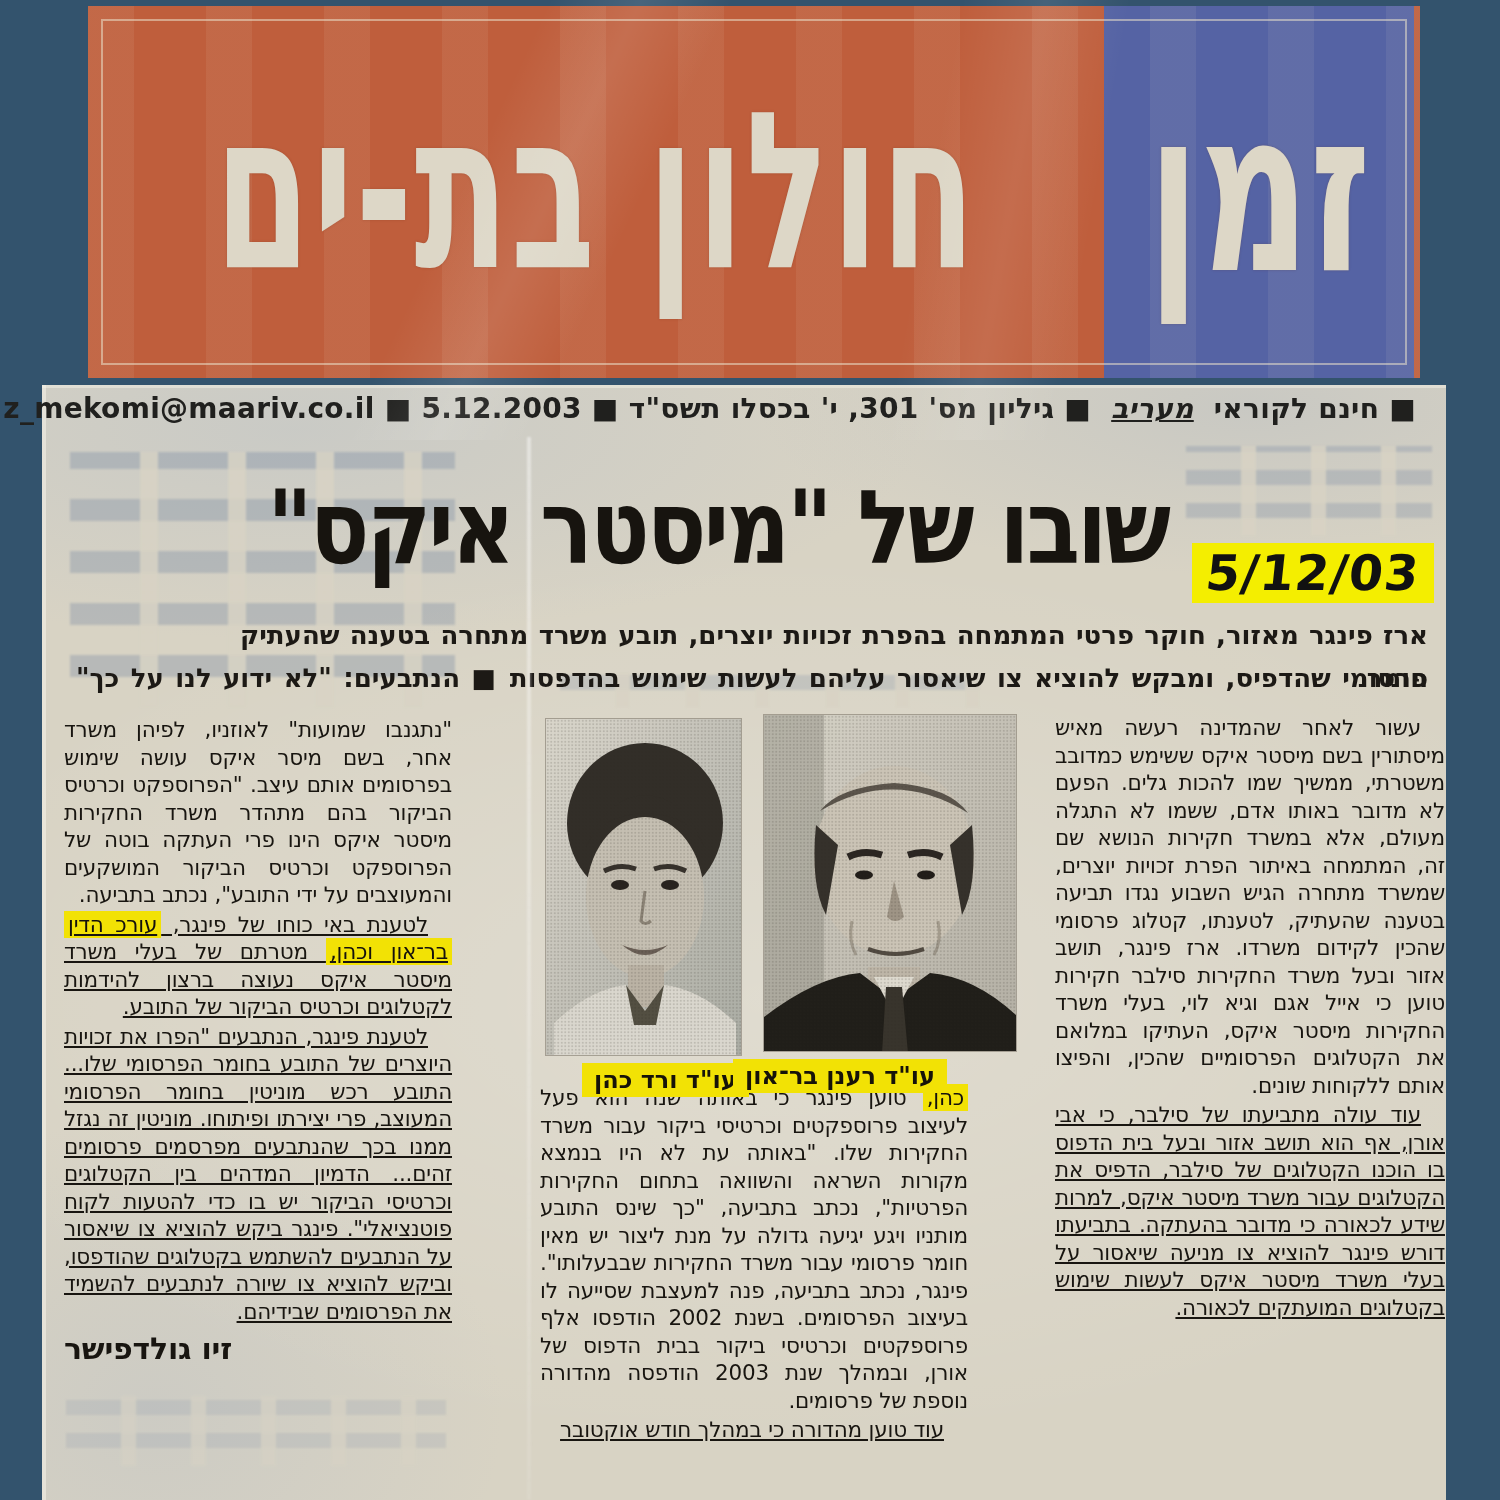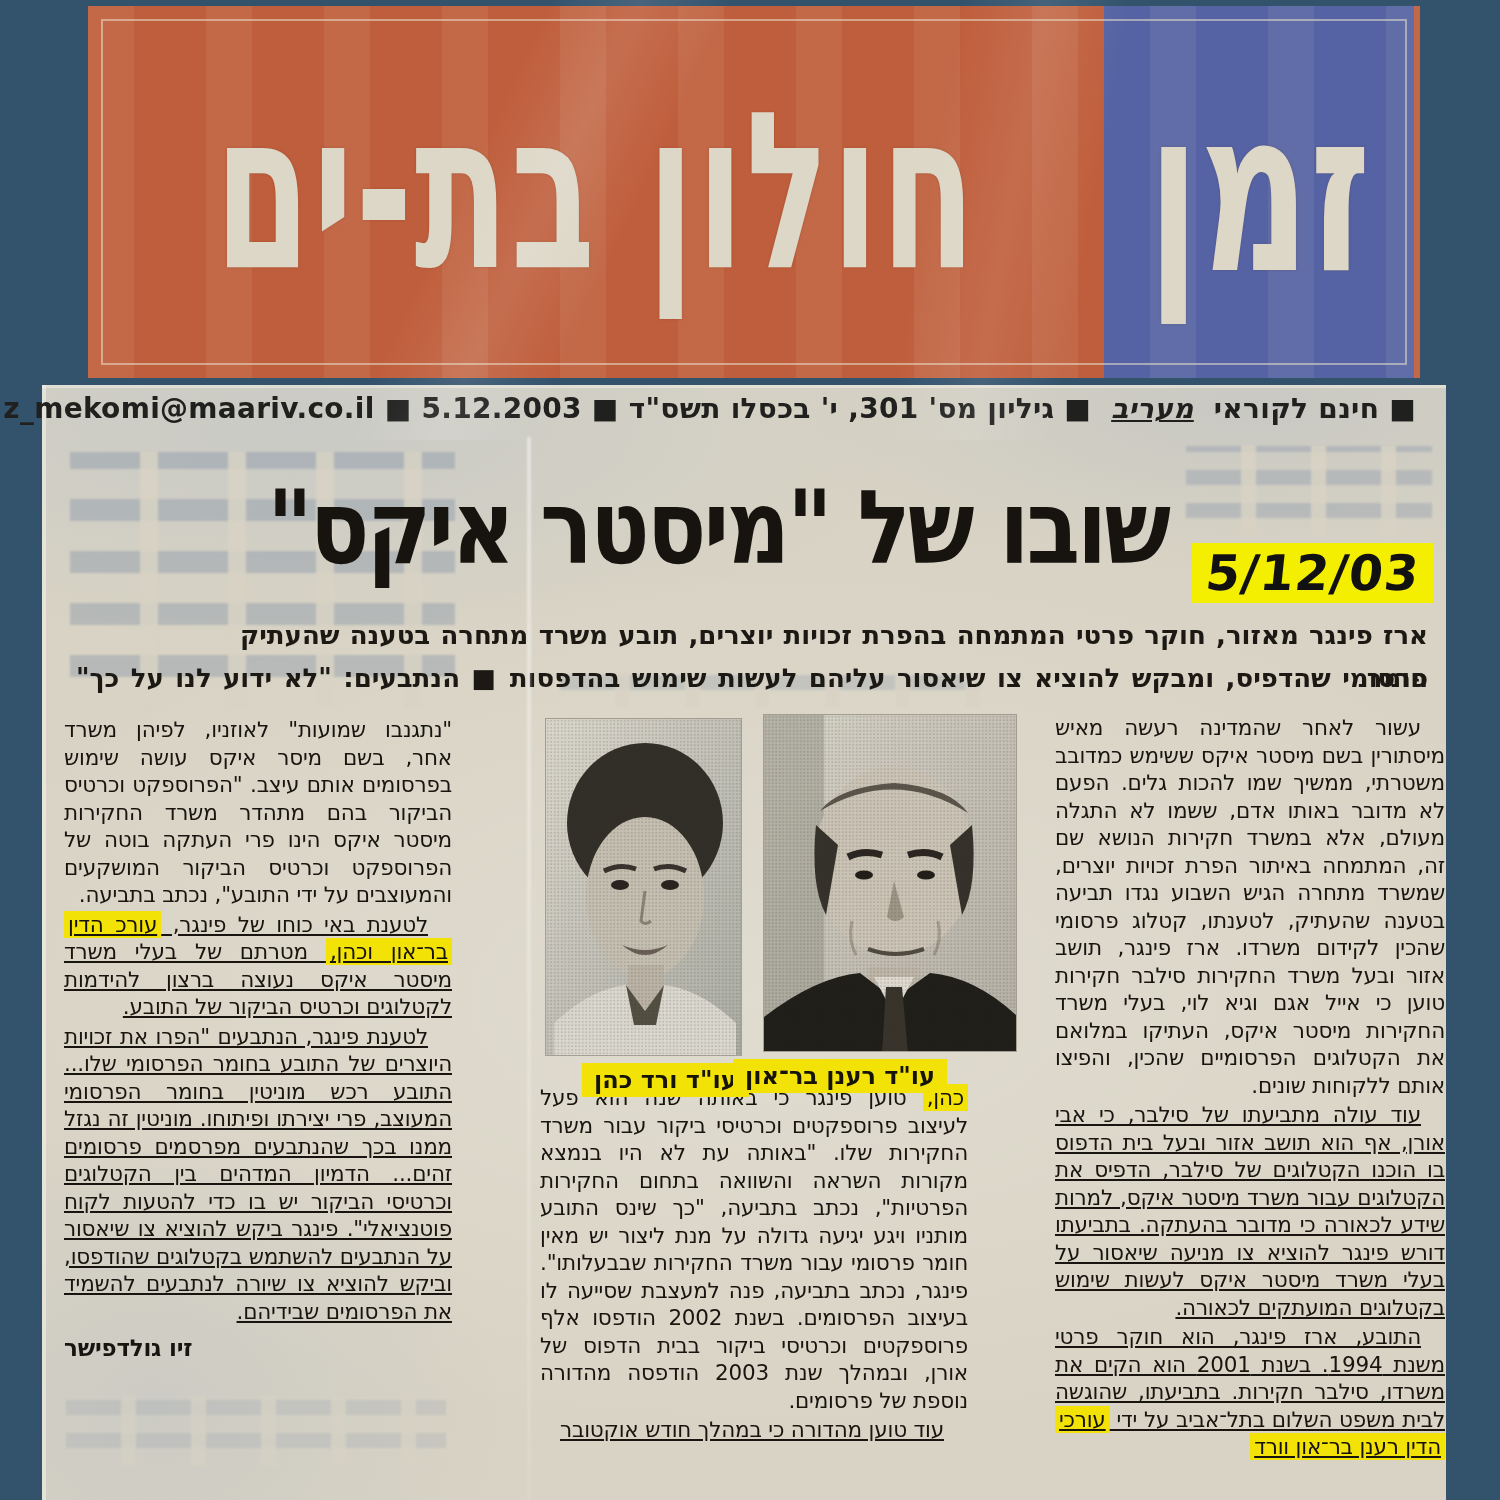--- a/index.html
+++ b/index.html
@@ -80,21 +80,21 @@
   .col{
     position:absolute;z-index:3;direction:rtl;text-align:justify;
     font-size:21.5px;line-height:27.5px;color:#181510;letter-spacing:-.2px;
   }
   .col p{margin:0;}
   .col p + p{text-indent:24px;margin-top:2px;text-decoration:underline;}
   .col-right{left:1044px;top:714px;width:390px;height:782px;overflow:hidden;margin-left:11px;}
   .col-right p:first-child{text-indent:24px;}
   .col-left{left:64px;top:716px;width:388px;height:784px;overflow:hidden;}
   .col-mid{left:540px;top:1084px;width:428px;height:398px;overflow:hidden;}
-  .byline{font-weight:bold;text-align:left;font-size:23px;margin-top:10px;}
+  .byline{font-weight:bold;text-align:left;font-size:30px;margin-top:10px;}
   .hl{background:#f2e205;color:#14110d;padding:1px 4px;box-decoration-break:clone;-webkit-box-decoration-break:clone;}
   
   .photo{position:absolute;z-index:3;border:1px solid rgba(60,52,40,.35);overflow:hidden;}
   .photo svg{display:block;filter:grayscale(.25) contrast(1.02);}
   .photo::after{
     content:"";position:absolute;inset:0;
     background-image:radial-gradient(rgba(45,40,32,.16) 1px, transparent 1.4px);
     background-size:3.5px 3.5px;pointer-events:none;
   }
   .photo-woman{left:545px;top:718px;width:197px;height:338px;}
@@ -193,21 +193,20 @@
       <path d="M110,262 L130,300 L150,262 Z" fill="#ddd8ca"></path>
       <path d="M122,272 L138,272 L144,338 L118,338 Z" fill="#3b352b"></path>
     </svg>
   </div>
   <div class="caption caption-woman">עו"ד ורד כהן</div>
   <div class="caption caption-man">עו"ד רענן בר־און</div>
 
   <div class="col col-right">
     <p>עשור לאחר שהמדינה רעשה מאיש מיסתורין בשם מיסטר איקס ששימש כמדובב משטרתי, ממשיך שמו להכות גלים. הפעם לא מדובר באותו אדם, ששמו לא התגלה מעולם, אלא במשרד חקירות הנושא שם זה, המתמחה באיתור הפרת זכויות יוצרים, שמשרד מתחרה הגיש השבוע נגדו תביעה בטענה שהעתיק, לטענתו, קטלוג פרסומי שהכין לקידום משרדו. ארז פינגר, תושב אזור ובעל משרד החקירות סילבר חקירות טוען כי אייל אגם וגיא לוי, בעלי משרד החקירות מיסטר איקס, העתיקו במלואם את הקטלוגים הפרסומיים שהכין, והפיצו אותם ללקוחות שונים.</p>
     <p>עוד עולה מתביעתו של סילבר, כי אבי אורן, אף הוא תושב אזור ובעל בית הדפוס בו הוכנו הקטלוגים של סילבר, הדפיס את הקטלוגים עבור משרד מיסטר איקס, למרות שידע לכאורה כי מדובר בהעתקה. בתביעתו דורש פינגר להוציא צו מניעה שיאסור על בעלי משרד מיסטר איקס לעשות שימוש בקטלוגים המועתקים לכאורה.</p>
-    <p><span>התובע, ארז פינגר, הוא חוקר פרטי משנת 1994. בשנת 2001 הוא הקים את משרדו, סילבר חקירות. בתביעתו, שהוגשה לבית משפט השלום בתל־אביב על ידי </span><span class="hl">עורכי הדין רענן בר־און וורד</span></p>
   </div>
 
   <div class="col col-mid">
     <p><span class="hl">כהן,</span><span> טוען פינגר כי באותה שנה הוא פעל לעיצוב פרוספקטים וכרטיסי ביקור עבור משרד החקירות שלו. "באותה עת לא היו בנמצא מקורות השראה והשוואה בתחום החקירות הפרטיות", נכתב בתביעה, "כך שינס התובע מותניו ויגע יגיעה גדולה על מנת ליצור יש מאין חומר פרסומי עבור משרד החקירות שבבעלותו". פינגר, נכתב בתביעה, פנה למעצבת שסייעה לו בעיצוב הפרסומים. בשנת 2002 הודפסו אלף פרוספקטים וכרטיסי ביקור בבית הדפוס של אורן, ובמהלך שנת 2003 הודפסה מהדורה נוספת של פרסומים.</span></p>
     <p>עוד טוען מהדורה כי במהלך חודש אוקטובר</p>
   </div>
 
   <div class="col col-left">
     <p>"נתגנבו שמועות" לאוזניו, לפיהן משרד אחר, בשם מיסר איקס עושה שימוש בפרסומים אותם עיצב. "הפרוספקט וכרטיס הביקור בהם מתהדר משרד החקירות מיסטר איקס הינו פרי העתקה בוטה של הפרוספקט וכרטיס הביקור המושקעים והמעוצבים על ידי התובע", נכתב בתביעה.</p>
     <p><span>לטענת באי כוחו של פינגר, </span><span class="hl">עורכ הדין בר־און וכהן,</span><span> מטרתם של בעלי משרד מיסטר איקס נעוצה ברצון להידמות לקטלוגים וכרטיס הביקור של התובע.</span></p>

